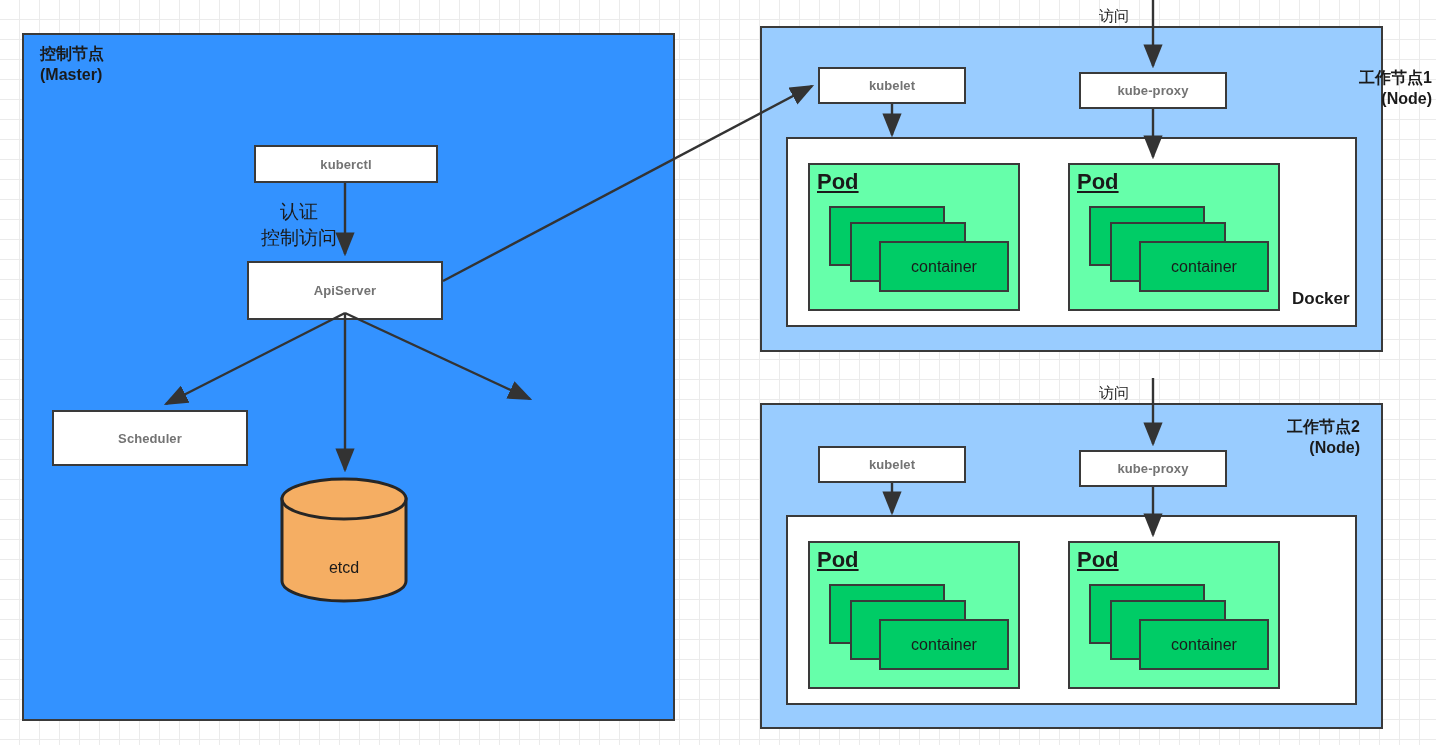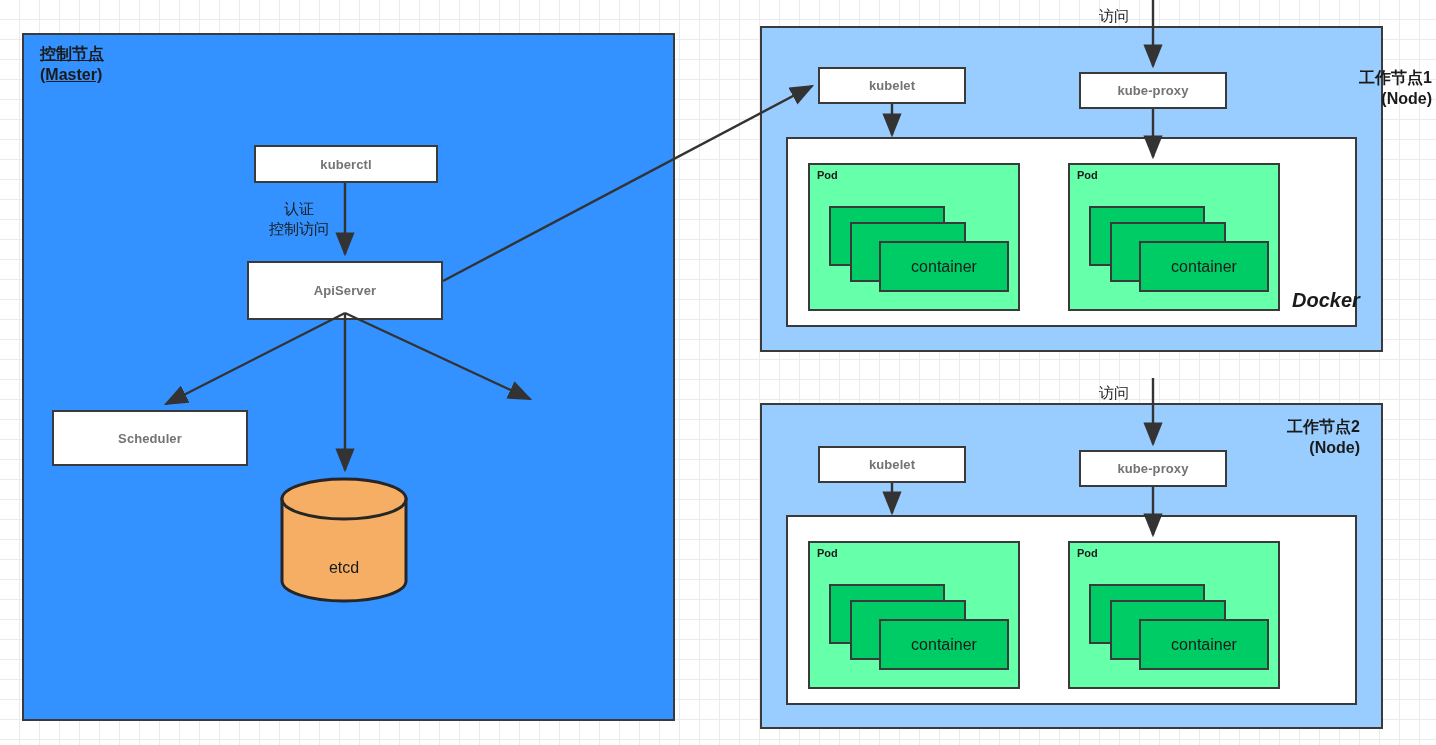--- a/index.html
+++ b/index.html
@@ -78,57 +78,56 @@
     font-size: 16px;
     font-weight: bold;
     text-align: right;
     line-height: 1.3;
   }
   .label-master {
     font-size: 16px;
     font-weight: bold;
     color: #1a1a1a;
     line-height: 1.3;
-    text-decoration: underline;
   }
   .label-small {
-    font-size: 15px;
+    font-size: 19px;
     color: #1a1a1a;
     text-align: center;
     line-height: 1.35;
   }
   .pod-title {
     position: absolute;
-    font-size: 11px;
-    font-weight: bold;
-    color: #1a1a1a;
+    font-size: 22px;
+    font-weight: bold;
+    color: #1a1a1a;
+    text-decoration: underline;
   }
   .etcd-wrap {
     position: absolute;
   }
   .etcd-text {
     position: absolute;
     width: 100%;
     text-align: center;
     font-size: 16px;
     color: #1a1a1a;
   }
   .container-text {
     position: absolute;
     width: 100%;
     text-align: center;
     font-size: 16px;
     color: #1a1a1a;
   }
   .docker-text {
     position: absolute;
-    font-size: 20px;
-    font-weight: bold;
-    color: #1a1a1a;
-    font-style: italic;
+    font-size: 17px;
+    font-weight: bold;
+    color: #1a1a1a;
   }
 </style>
 </head>
 <body>
 
 <div id="canvas">
 
   <div class="region master-region" style="left:22px; top:33px; width:653px; height:688px;"></div>
 
   <div class="label label-master" style="left:40px; top:44px;"><span>控制节点</span><br><span>(Master)</span></div>

